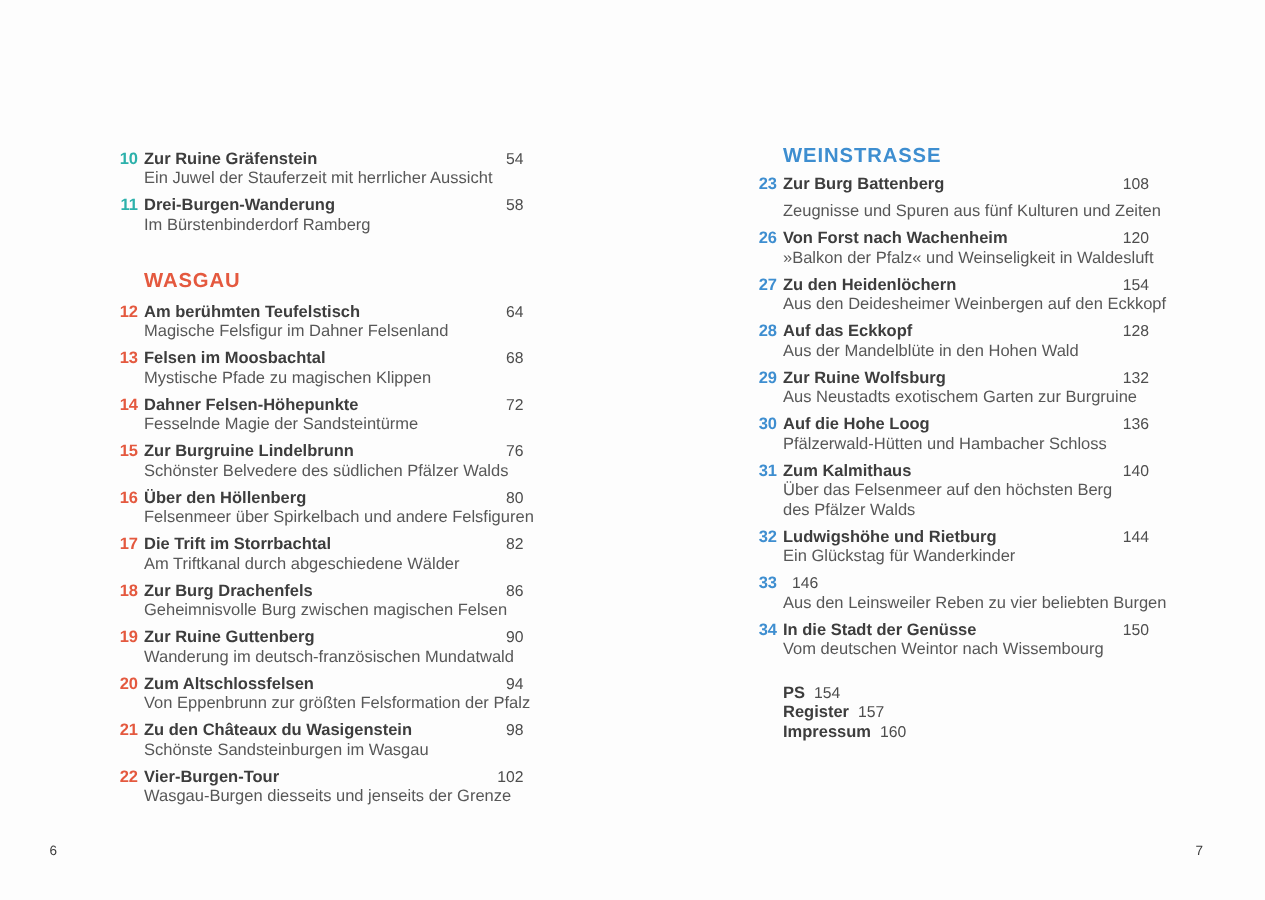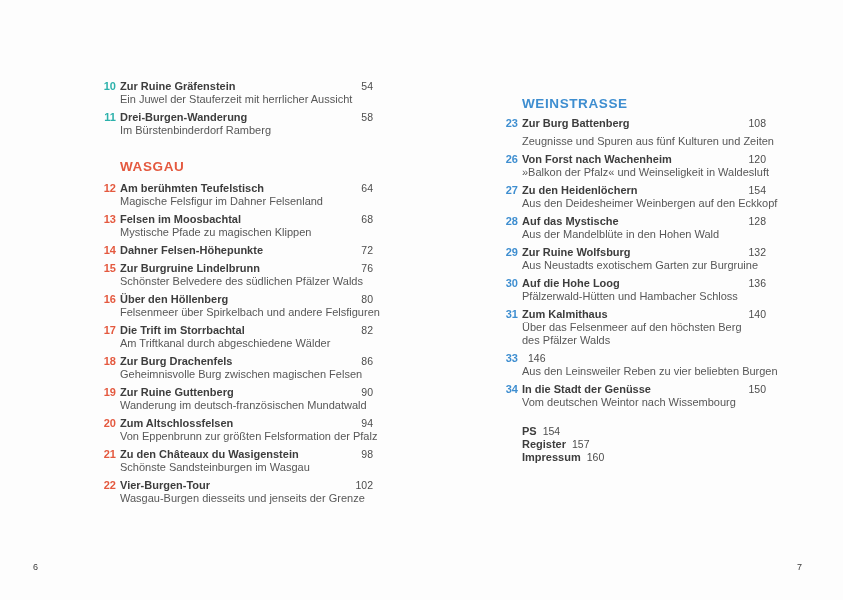--- a/index.html
+++ b/index.html
@@ -7,21 +7,21 @@
   body {
     font-family: "Liberation Sans", sans-serif;
     background: #fdfdfd;
     color: #3d3d3d;
     position: relative;
     overflow: hidden;
   }
   .spread { position: absolute; inset: 0; }
 
   .col { position: absolute; }
-  .col-left  { left: 75px;  top: 80px; width: 274px; margin-left: 24px; }
+  .col-left  { left: 75px;  top: 100px; width: 274px; }
   .col-right { left: 501px; top: 97px; width: 265px; }
 
   .section-title {
     font-weight: bold;
     font-size: 13.5px;
     line-height: 14px;
     letter-spacing: 0.6px;
     padding-left: 21px;
   }
   .section-title.orange { color: var(--orange, #e4593f); }
@@ -143,20 +143,21 @@
           </div>
           <div class="entry-sub">Mystische Pfade zu magischen Klippen</div>
         </div>
 
         <div class="entry">
           <div class="entry-row">
             <span class="entry-num">14</span>
             <span class="entry-title">Dahner Felsen-Höhepunkte</span>
             <span class="entry-page">72</span>
           </div>
+          <div class="entry-sub">Fesselnde Magie der Sandsteintürme</div>
         </div>
 
         <div class="entry">
           <div class="entry-row">
             <span class="entry-num">15</span>
             <span class="entry-title">Zur Burgruine Lindelbrunn</span>
             <span class="entry-page">76</span>
           </div>
           <div class="entry-sub">Schönster Belvedere des südlichen Pfälzer Walds</div>
         </div>
@@ -260,21 +261,21 @@
             <span class="entry-num">27</span>
             <span class="entry-title">Zu den Heidenlöchern</span>
             <span class="entry-page">154</span>
           </div>
           <div class="entry-sub">Aus den Deidesheimer Weinbergen auf den Eckkopf</div>
         </div>
 
         <div class="entry">
           <div class="entry-row">
             <span class="entry-num">28</span>
-            <span class="entry-title">Auf das Mystische</span>
+            <span class="entry-title">Auf das Eckkopf</span>
             <span class="entry-page">128</span>
           </div>
           <div class="entry-sub">Aus der Mandelblüte in den Hohen Wald</div>
         </div>
 
         <div class="entry">
           <div class="entry-row">
             <span class="entry-num">29</span>
             <span class="entry-title">Zur Ruine Wolfsburg</span>
             <span class="entry-page">132</span>
@@ -294,20 +295,28 @@
         <div class="entry">
           <div class="entry-row">
             <span class="entry-num">31</span>
             <span class="entry-title">Zum Kalmithaus</span>
             <span class="entry-page">140</span>
           </div>
           <div class="entry-sub">Über das Felsenmeer auf den höchsten Berg
 des Pfälzer Walds</div>
         </div>
 
+        <div class="entry">
+          <div class="entry-row">
+            <span class="entry-num">32</span>
+            <span class="entry-title">Ludwigshöhe und Rietburg</span>
+            <span class="entry-page">144</span>
+          </div>
+          <div class="entry-sub">Ein Glückstag für Wanderkinder</div>
+        </div>
 
         <div class="entry">
           <div class="entry-row">
             <span class="entry-num">33</span>
             <span class="entry-page">146</span>
           </div>
           <div class="entry-sub">Aus den Leinsweiler Reben zu vier beliebten Burgen</div>
         </div>
 
         <div class="entry">

